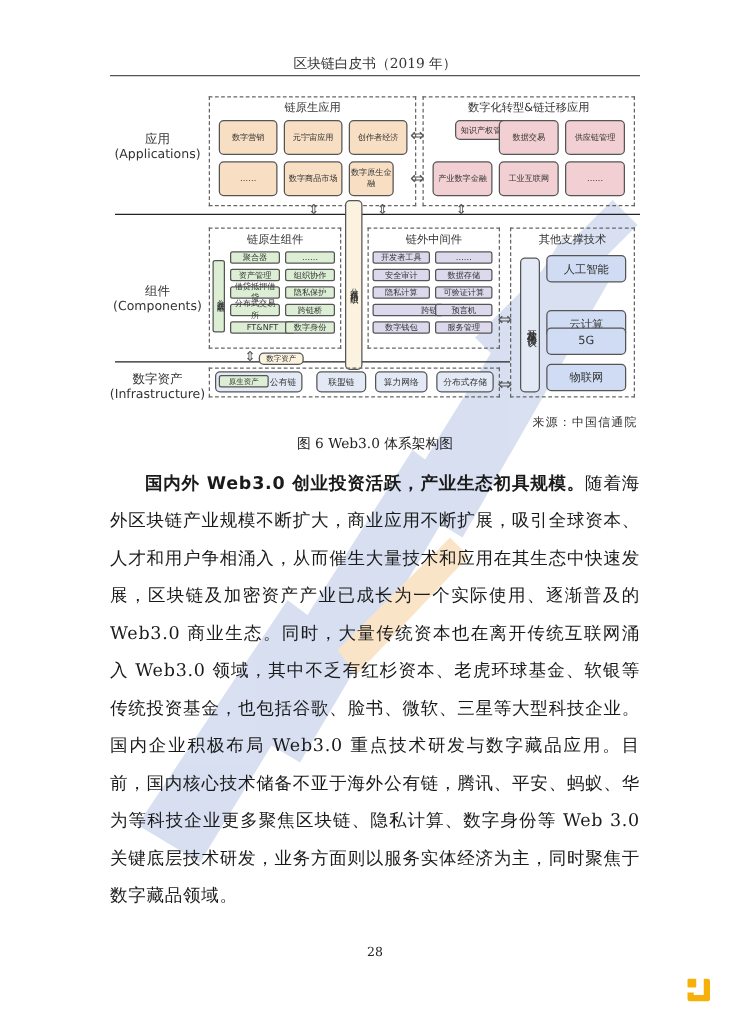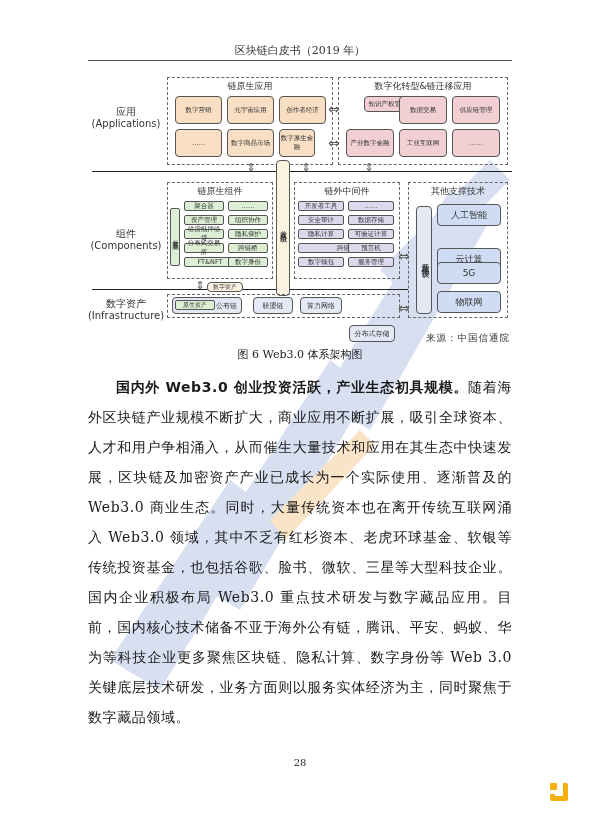--- a/index.html
+++ b/index.html
@@ -145,21 +145,21 @@
   <div class="arrow-v" style="left:195px; top:280px;">⇕</div>
   <div class="box cream" style="left:207px; top:282px; width:36px; height:10px; font-size:6px;">数字资产</div>
 
   <div class="dash" style="left:167px; top:294px; width:233px; height:24px;"></div>
   <div class="box lightblue" style="left:172px; top:297px; width:70px; height:17px; justify-content:flex-end; padding-right:4px;">
     <span>公有链</span>
   </div>
   <div class="box green" style="left:175px; top:300px; width:40px; height:10px; font-size:6px;">原生资产</div>
   <div class="box lightblue" style="left:253px; top:297px; width:40px; height:17px;">联盟链</div>
   <div class="box lightblue" style="left:300px; top:297px; width:42px; height:17px;">算力网络</div>
-  <div class="box lightblue" style="left:349px; top:297px; width:46px; height:17px;margin-top:28px;">分布式存储</div>
+  <div class="box lightblue" style="left:349px; top:297px; width:46px; height:17px;">分布式存储</div>
 </div>
 
 <div class="source">来源：中国信通院</div>
 <div class="caption">图 6 Web3.0 体系架构图</div>
 
 <div class="body-text">
   <p><span class="lead">国内外 Web3.0 创业投资活跃，产业生态初具规模。</span><span>随着海外区块链产业规模不断扩大，商业应用不断扩展，吸引全球资本、人才和用户争相涌入，从而催生大量技术和应用在其生态中快速发展，区块链及加密资产产业已成长为一个实际使用、逐渐普及的 Web3.0 商业生态。同时，大量传统资本也在离开传统互联网涌入 Web3.0 领域，其中不乏有红杉资本、老虎环球基金、软银等传统投资基金，也包括谷歌、脸书、微软、三星等大型科技企业。国内企业积极布局 Web3.0 重点技术研发与数字藏品应用。目前，国内核心技术储备不亚于海外公有链，腾讯、平安、蚂蚁、华为等科技企业更多聚焦区块链、隐私计算、数字身份等 Web 3.0 关键底层技术研发，业务方面则以服务实体经济为主，同时聚焦于数字藏品领域。</span></p>
 </div>
 
 <div class="page-number">28</div>

